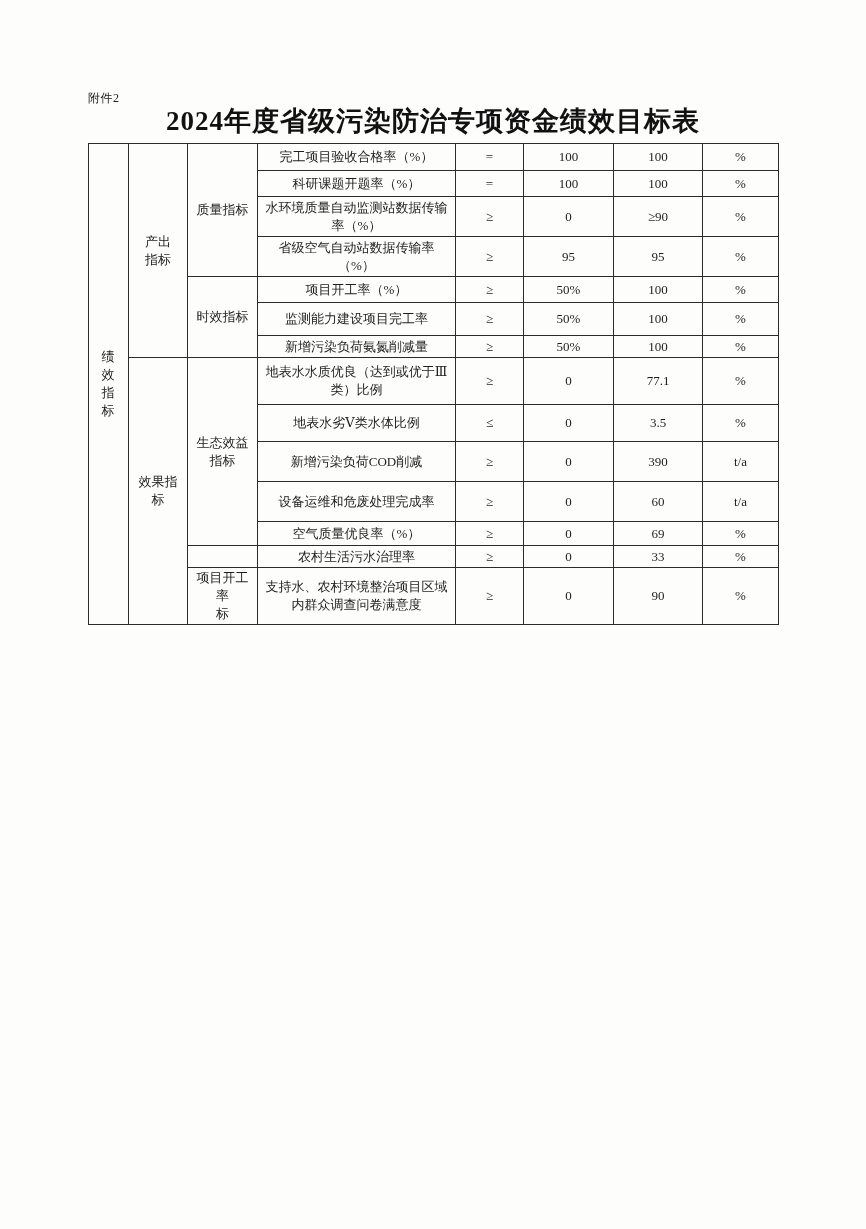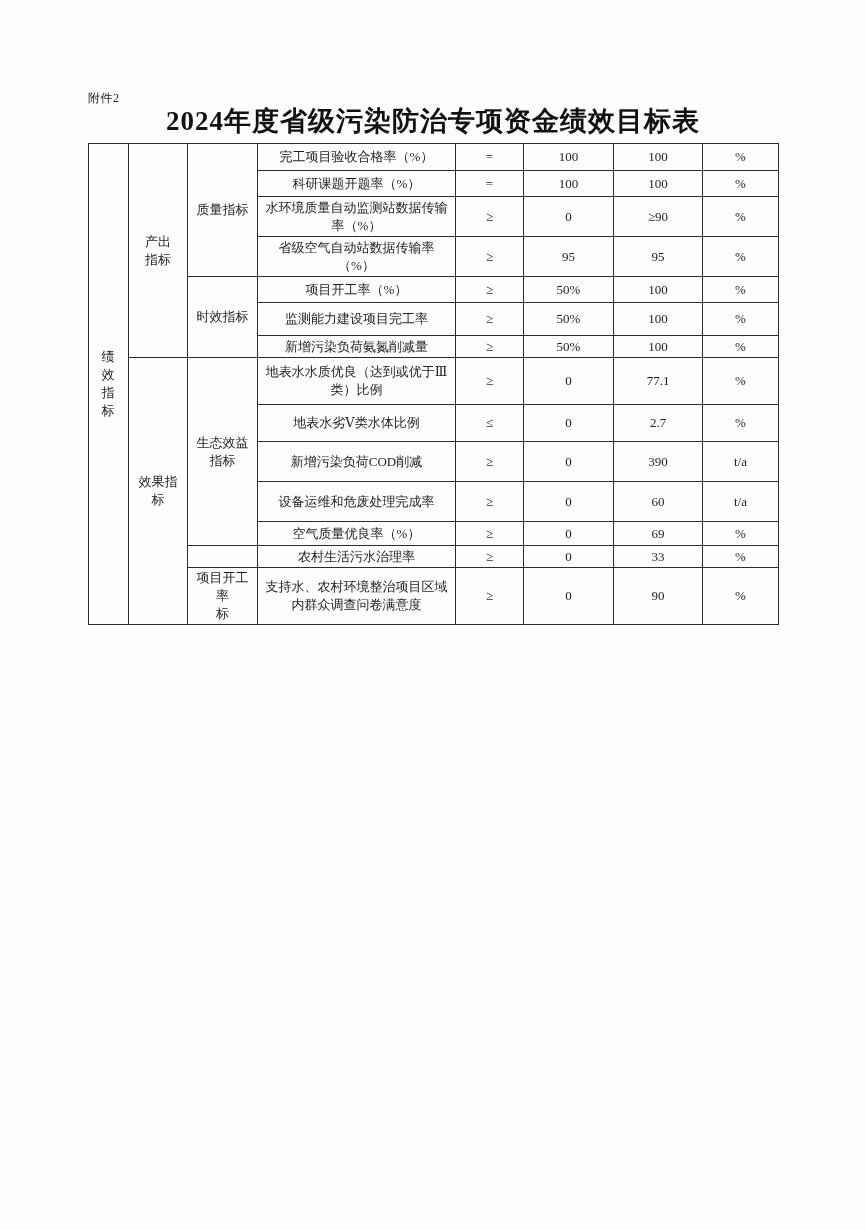--- a/index.html
+++ b/index.html
@@ -132,21 +132,21 @@
         <td class="ind">地表水水质优良（达到或优于Ⅲ类）比例</td>
         <td class="op">≥</td>
         <td class="val">0</td>
         <td class="val">77.1</td>
         <td class="unit">%</td>
       </tr>
       <tr style="height:37px">
         <td class="ind">地表水劣Ⅴ类水体比例</td>
         <td class="op">≤</td>
         <td class="val">0</td>
-        <td class="val">2.7</td>
+        <td class="val">3.5</td>
         <td class="unit">%</td>
       </tr>
       <tr style="height:40px">
         <td class="ind">新增污染负荷COD削减</td>
         <td class="op">≥</td>
         <td class="val">0</td>
         <td class="val">390</td>
         <td class="unit">t/a</td>
       </tr>
       <tr style="height:40px">

